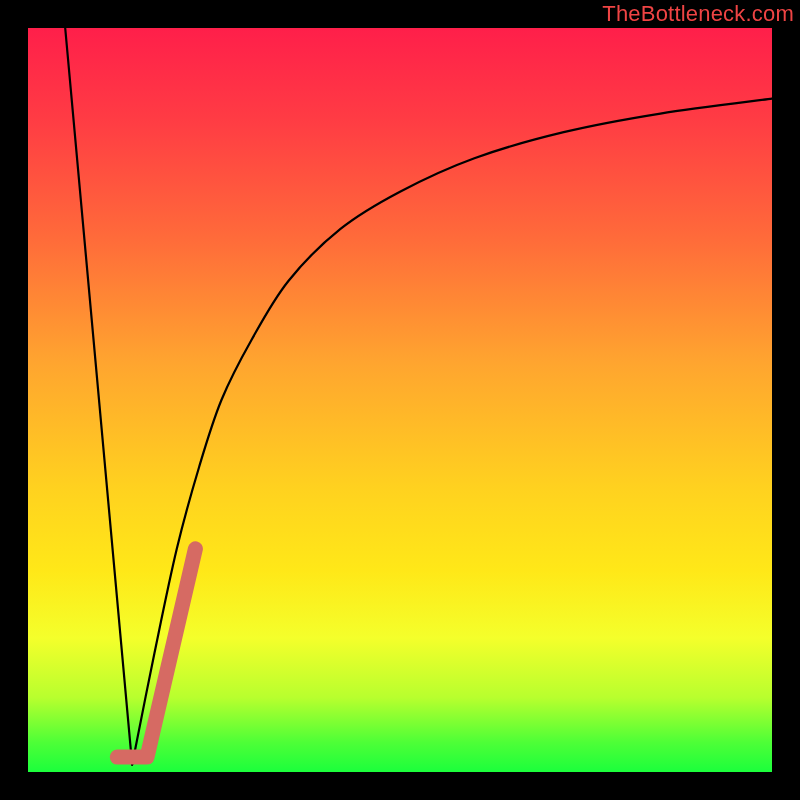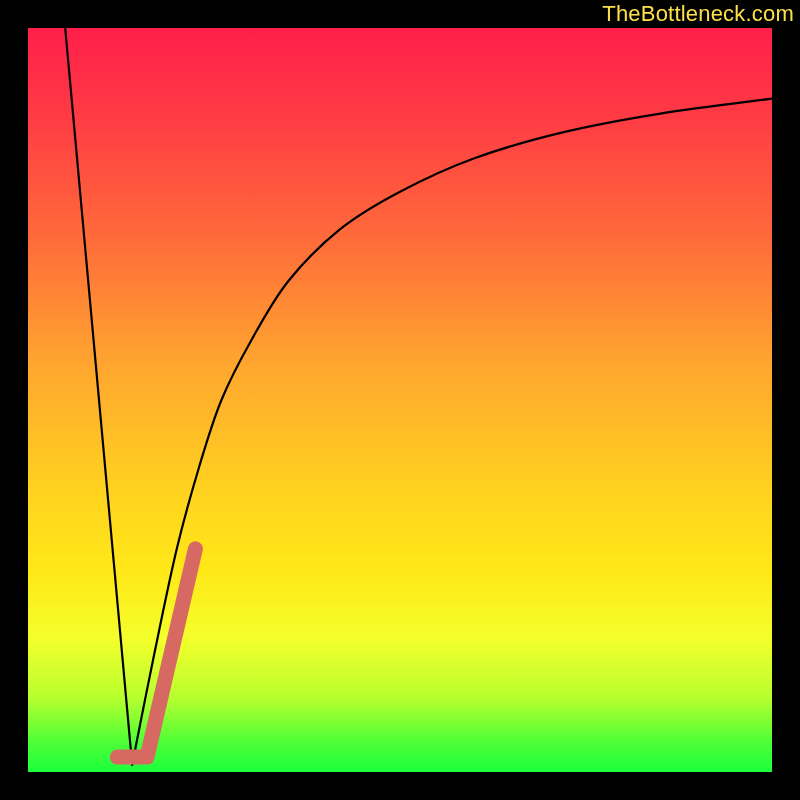--- a/index.html
+++ b/index.html
@@ -35,21 +35,21 @@
       #f4ff2b 82%,
       #b8ff2e 90%,
       #4eff37 96%,
       #1bff3c 100%
     );
   }
   .watermark {
     position: absolute;
     top: 1px;
     right: 6px;
-    color: #fde047;
+    color: #ef4444;
     font-size: 22px;
     letter-spacing: 0.2px;
     user-select: none;
   }
   svg.curves {
     position: absolute;
     left: 0;
     top: 0;
     width: 744px;
     height: 744px;

